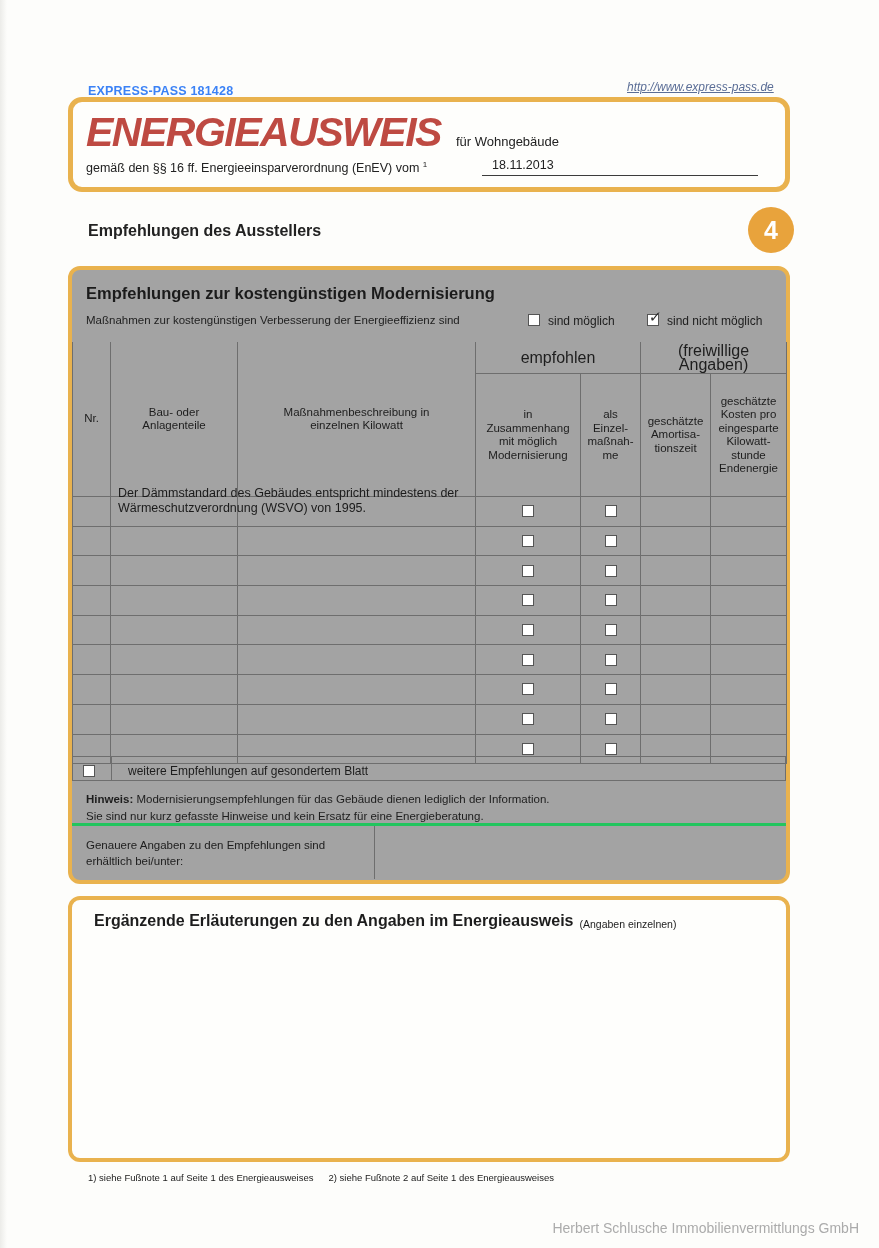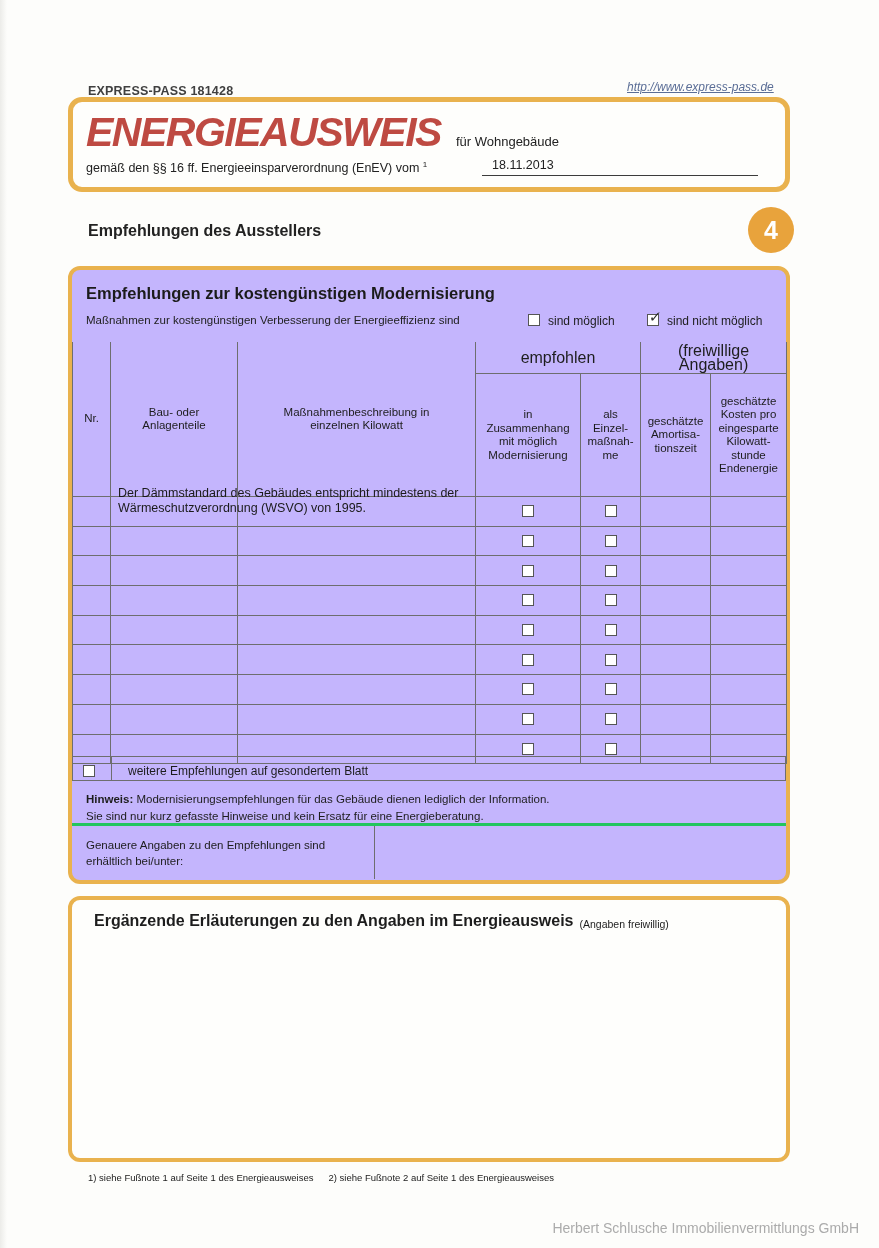--- a/index.html
+++ b/index.html
@@ -13,21 +13,21 @@
     color: #1d1d1d;
     overflow: hidden;
   }
   .scan-edge {
     position:absolute; left:0; top:0; width:7px; height:100%;
     background: linear-gradient(to right, #dededa, rgba(255,255,255,0));
     opacity:.55;
   }
 
   
-  .doc-number { position:absolute; left:88px; top:84px; font-size:12.5px; font-weight:bold; letter-spacing:.2px; color:#404040; }
+  .doc-number { position:absolute; left:88px; top:84px; font-size:12.5px; font-weight:bold; letter-spacing:.2px; color:#3b82f6; }
   .site-link  { position:absolute; left:627px; top:80px; font-size:12px; font-style:italic; color:#5a6d96; text-decoration:underline; }
 
   
   .title-box {
     position:absolute; left:68px; top:97px; width:722px; height:95px;
     border:5px solid #E9B24E; border-radius:14px; background:#fefefc;
   }
   .title-row { position:absolute; left:13px; top:7px; display:flex; align-items:baseline; }
   .brand { font-size:41px; font-weight:bold; font-style:italic; letter-spacing:-1.5px; color:#BE4A42; }
   .brand-suffix { font-size:13px; color:#222; margin-left:15px; }
@@ -46,21 +46,21 @@
   .registry .num { font-size:9.5px; margin-left:5px; }
   .registry .note { display:block; font-size:8.5px; margin-top:2px; color:#2a2a2a; }
   .page-badge {
     position:absolute; left:748px; top:207px; width:46px; height:46px; border-radius:50%;
     background:#E8A33C; color:#fff; font-size:25px; font-weight:bold;
     display:flex; align-items:center; justify-content:center;
   }
 
   
   .box1 { position:absolute; left:68px; top:266px; width:722px; height:618px;
-          border:4px solid #E9B24E; border-radius:12px; background:#c4b5fd; }
+          border:4px solid #E9B24E; border-radius:12px; background:#a3a3a3; }
   .box2 { position:absolute; left:68px; top:896px; width:722px; height:266px;
           border:4px solid #E9B24E; border-radius:12px; background:#fefefc; }
 
   .box1-title { position:absolute; left:14px; top:14px; font-size:16.5px; font-weight:bold; color:#1b1b1b; }
   .intro-text { position:absolute; left:14px; top:44px; font-size:11.5px; color:#222; }
 
   
   .cb { position:relative; width:12px; height:12px; border:1.4px solid #555; background:#fff; }
   .cb.checked::after {
     content:"\2713";
@@ -328,21 +328,21 @@
     <div class="details-block">
       <div class="divider"></div>
       <div class="txt">Genauere Angaben zu den Empfehlungen sind
 erhältlich bei/unter:</div>
     </div>
   </div>
 
   <div class="box2">
     <div class="box2-title-row">
       <span class="box2-title">Ergänzende Erläuterungen zu den Angaben im Energieausweis</span>
-      <span class="box2-suffix">(Angaben freiwillig)</span>
+      <span class="box2-suffix">(Angaben einzelnen)</span>
     </div>
   </div>
 
   <div class="footnotes">
     <span>1) siehe Fußnote 1 auf Seite 1 des Energieausweises</span><span>2) siehe Fußnote 2 auf Seite 1 des Energieausweises</span>
   </div>
 
   <div class="company">Herbert Schlusche Immobilienvermittlungs GmbH</div>
 </div>
 

